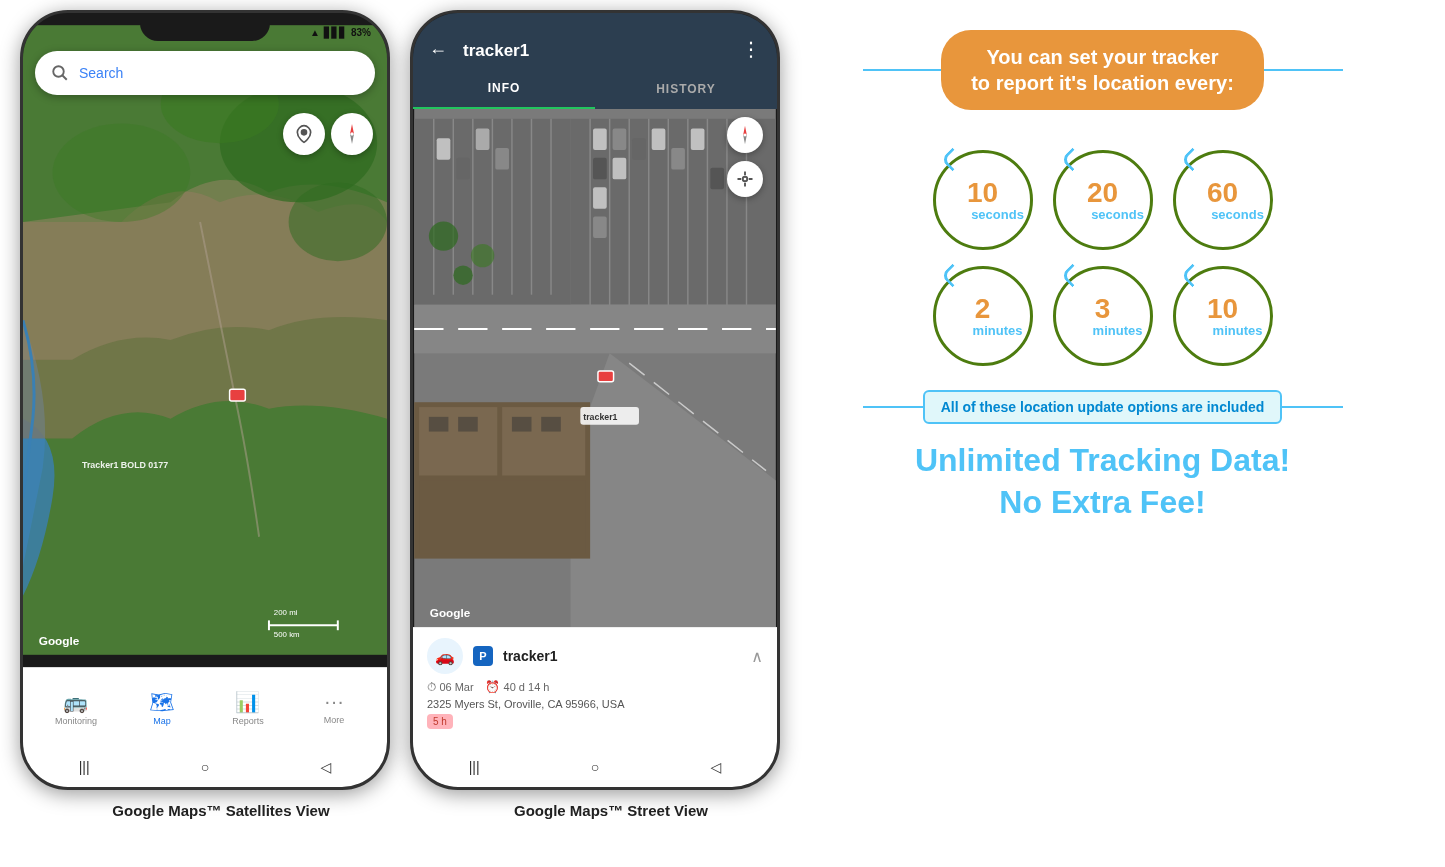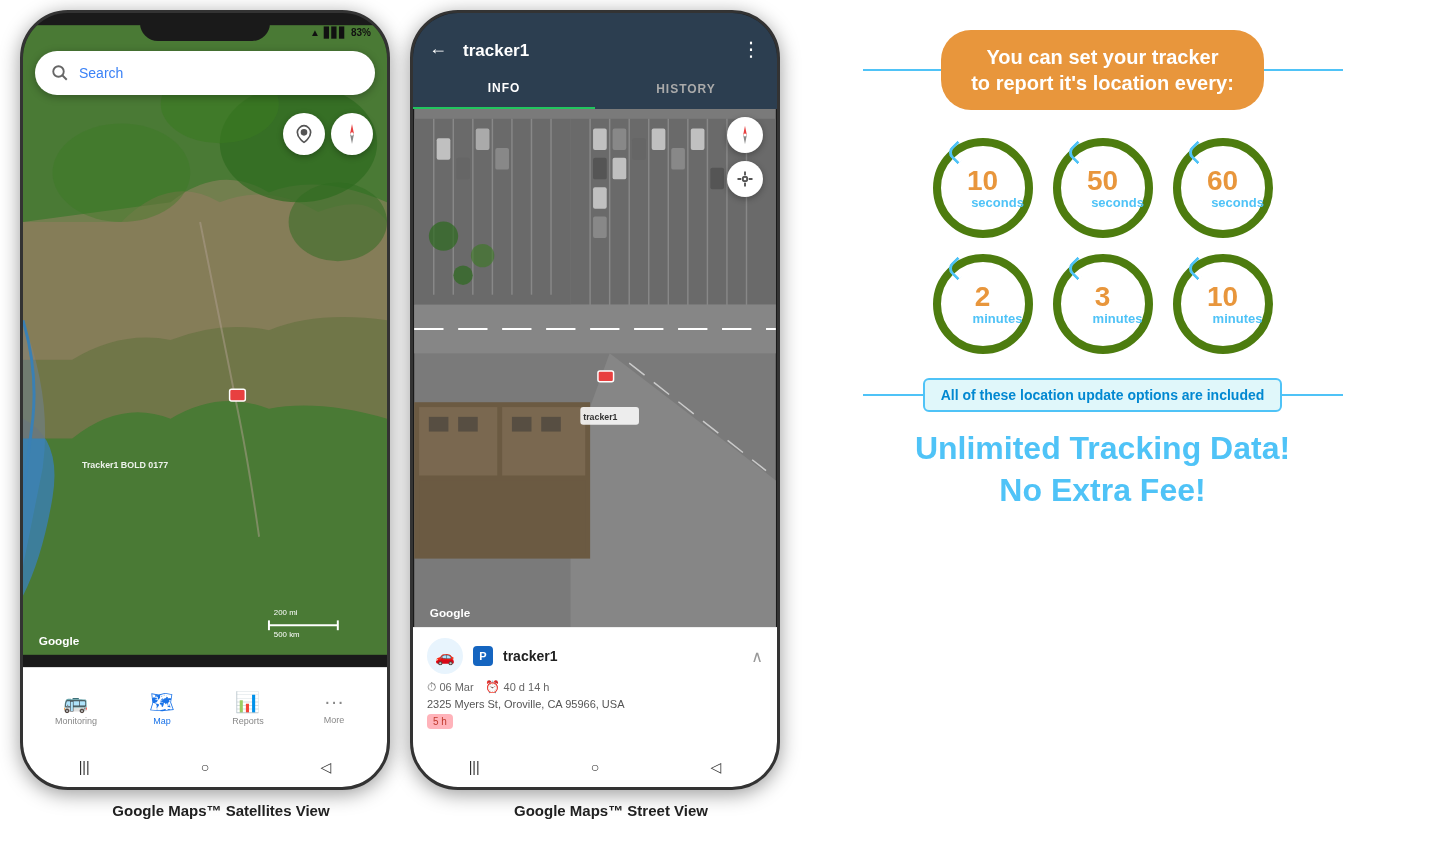--- a/index.html
+++ b/index.html
@@ -403,21 +403,21 @@
 
     .intervals-row {
       display: flex;
       gap: 20px;
       justify-content: center;
     }
 
     .interval-circle {
       width: 100px;
       height: 100px;
-      border: 8px solid #4d7c0f;
+      border: 3px solid #4d7c0f;
       border-radius: 50%;
       display: flex;
       flex-direction: column;
       align-items: center;
       justify-content: center;
       position: relative;
     }
 
     .interval-number {
       font-size: 28px;
@@ -735,41 +735,41 @@
           <span class="android-nav-btn">○</span>
           <span class="android-nav-btn">◁</span>
         </div>
       </div>
       <div class="phone-caption">Google Maps™ Street View</div>
     </div>
   </div>
 
   <div class="tracking-info">
 
-    <div style="display:flex; align-items:center; width:100%; max-width:480px; margin-bottom:4px;">
+    <div style="display:flex; align-items:center; width:100%; max-width:480px; margin-bottom:16px;">
       <div style="flex:1; height:2px; background:#4fc3f7;"></div>
       <div class="promo-banner" style="margin-bottom:0; margin: 0 0px;">
         <div class="promo-text">
           <span>You can set your tracker</span><br>
           <span>to report it's location every:</span>
         </div>
       </div>
       <div style="flex:1; height:2px; background:#4fc3f7;"></div>
     </div>
 
     <div style="margin-top:24px; margin-bottom:0;">
       <div class="intervals-row">
 
         <div class="interval-circle">
           <span class="interval-number">10</span>
           <span class="interval-unit">seconds</span>
         </div>
 
         <div class="interval-circle">
-          <span class="interval-number">50</span>
+          <span class="interval-number">20</span>
           <span class="interval-unit">seconds</span>
         </div>
 
         <div class="interval-circle">
           <span class="interval-number">60</span>
           <span class="interval-unit">seconds</span>
         </div>
       </div>
 
       <div class="intervals-row" style="margin-top:16px;">

